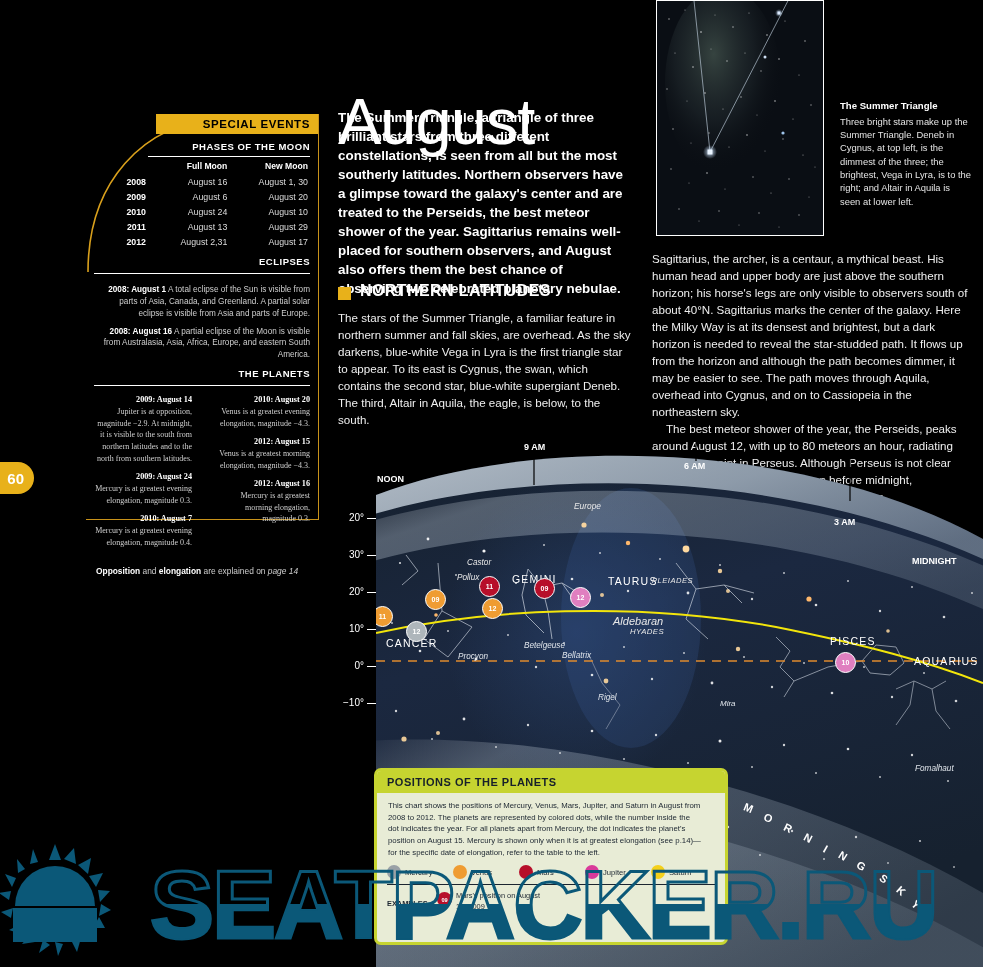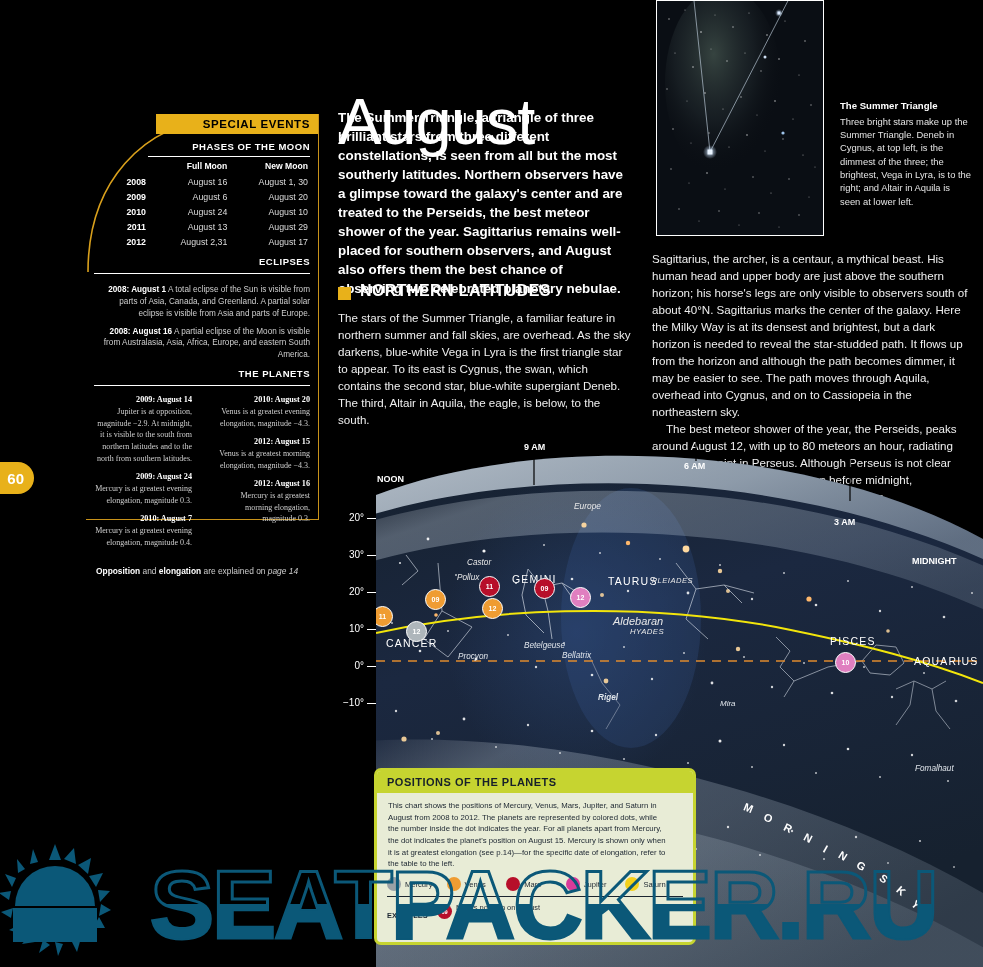--- a/index.html
+++ b/index.html
@@ -69,21 +69,21 @@
 
   
   #chart{position:absolute;left:376px;top:443px;width:607px;height:524px;overflow:hidden;}
   #chart svg{display:block;}
   .tick-lab{position:absolute;font-size:9px;font-weight:bold;color:#fff;}
   #axis-labels{position:absolute;left:325px;top:520px;width:55px;height:210px;}
   #axis-labels div{position:absolute;right:16px;font-size:10px;color:#fff;}
   #axis-labels span.tk{position:absolute;right:0;width:13px;height:1px;background:#fff;}
 
   
-  #pos-box{position:absolute;left:374px;top:768px;width:322px;height:177px;
+  #pos-box{position:absolute;left:374px;top:768px;width:354px;height:177px;
     background:#e8ecd6;border:3px solid #c6d430;border-radius:7px;
     box-sizing:border-box;overflow:hidden;}
   #pos-head{background:#c6d430;color:#17202a;font-weight:bold;font-size:11px;
     letter-spacing:.5px;padding:5px 0 5px 10px;}
   #pos-body{font-size:7.8px;line-height:1.5;color:#1b2530;padding:7px 24px 0 11px;}
   #legend{display:flex;align-items:center;gap:2px;padding:7px 10px 0 10px;text-align:right;}
   #legend .li{display:flex;align-items:center;gap:4px;flex:1;}
   #legend .dot{width:14px;height:14px;border-radius:50%;display:block;}
   #legend .nm{font-size:7.6px;color:#1b2530;}
   #legend-rule{height:1px;background:#1b2530;margin:5px 10px 0 10px;}
@@ -502,21 +502,21 @@
 
   <span style="position:absolute;left:198px;top:58px;font-size:8.4px;font-style:italic;color:#e8e8e8;">Europe</span>
   <span style="position:absolute;left:91px;top:115px;font-size:8.2px;font-style:italic;color:#e8e8e8;">Castor</span>
   <span style="position:absolute;left:81px;top:130px;font-size:8.2px;font-style:italic;color:#e8e8e8;">Pollux</span>
   <span style="position:absolute;left:276px;top:133px;font-size:7.6px;font-style:italic;letter-spacing:.5px;color:#e8e8e8;">PLEIADES</span>
   <span style="position:absolute;left:237px;top:172px;font-size:11px;font-style:italic;color:#e8e8e8;">Aldebaran</span>
   <span style="position:absolute;left:254px;top:184px;font-size:7.8px;font-style:italic;letter-spacing:.4px;color:#e8e8e8;">HYADES</span>
   <span style="position:absolute;left:148px;top:198px;font-size:8.2px;font-style:italic;color:#dfe4ea;">Betelgeuse</span>
   <span style="position:absolute;left:186px;top:208px;font-size:8.2px;font-style:italic;color:#dfe4ea;">Bellatrix</span>
   <span style="position:absolute;left:82px;top:209px;font-size:8.2px;font-style:italic;color:#dfe4ea;">Procyon</span>
-  <span style="position:absolute;left:222px;top:250px;font-size:8.2px;font-style:italic;color:#dfe4ea;font-weight:bold;">Rigel</span>
+  <span style="position:absolute;left:222px;top:250px;font-size:8.2px;font-style:italic;color:#dfe4ea;">Rigel</span>
   <span style="position:absolute;left:344px;top:236px;font-size:8px;font-style:italic;color:#dfe4ea;margin-top:20px;">Mira</span>
   <span style="position:absolute;left:539px;top:321px;font-size:8.2px;font-style:italic;color:#dfe4ea;">Fomalhaut</span>
 
   <span style="position:absolute;left:-4px;top:163px;width:19px;height:19px;border-radius:50%;background:#ef9c32;border:1.2px solid #fff;color:#fff;font-size:7px;font-weight:bold;display:flex;align-items:center;justify-content:center;">11</span>
   <span style="position:absolute;left:30px;top:178px;width:19px;height:19px;border-radius:50%;background:#aeb6bb;border:1.2px solid #fff;color:#fff;font-size:7px;font-weight:bold;display:flex;align-items:center;justify-content:center;">12</span>
   <span style="position:absolute;left:49px;top:146px;width:19px;height:19px;border-radius:50%;background:#ef9c32;border:1.2px solid #fff;color:#fff;font-size:7px;font-weight:bold;display:flex;align-items:center;justify-content:center;">09</span>
   <span style="position:absolute;left:103px;top:133px;width:19px;height:19px;border-radius:50%;background:#b70f2a;border:1.2px solid #fff;color:#fff;font-size:7px;font-weight:bold;display:flex;align-items:center;justify-content:center;">11</span>
   <span style="position:absolute;left:106px;top:155px;width:19px;height:19px;border-radius:50%;background:#ef9c32;border:1.2px solid #fff;color:#fff;font-size:7px;font-weight:bold;display:flex;align-items:center;justify-content:center;">12</span>
   <span style="position:absolute;left:158px;top:135px;width:19px;height:19px;border-radius:50%;background:#b70f2a;border:1.2px solid #fff;color:#fff;font-size:7px;font-weight:bold;display:flex;align-items:center;justify-content:center;">09</span>
   <span style="position:absolute;left:194px;top:144px;width:19px;height:19px;border-radius:50%;background:#e07fc0;border:1.2px solid #fff;color:#fff;font-size:7px;font-weight:bold;display:flex;align-items:center;justify-content:center;">12</span>

